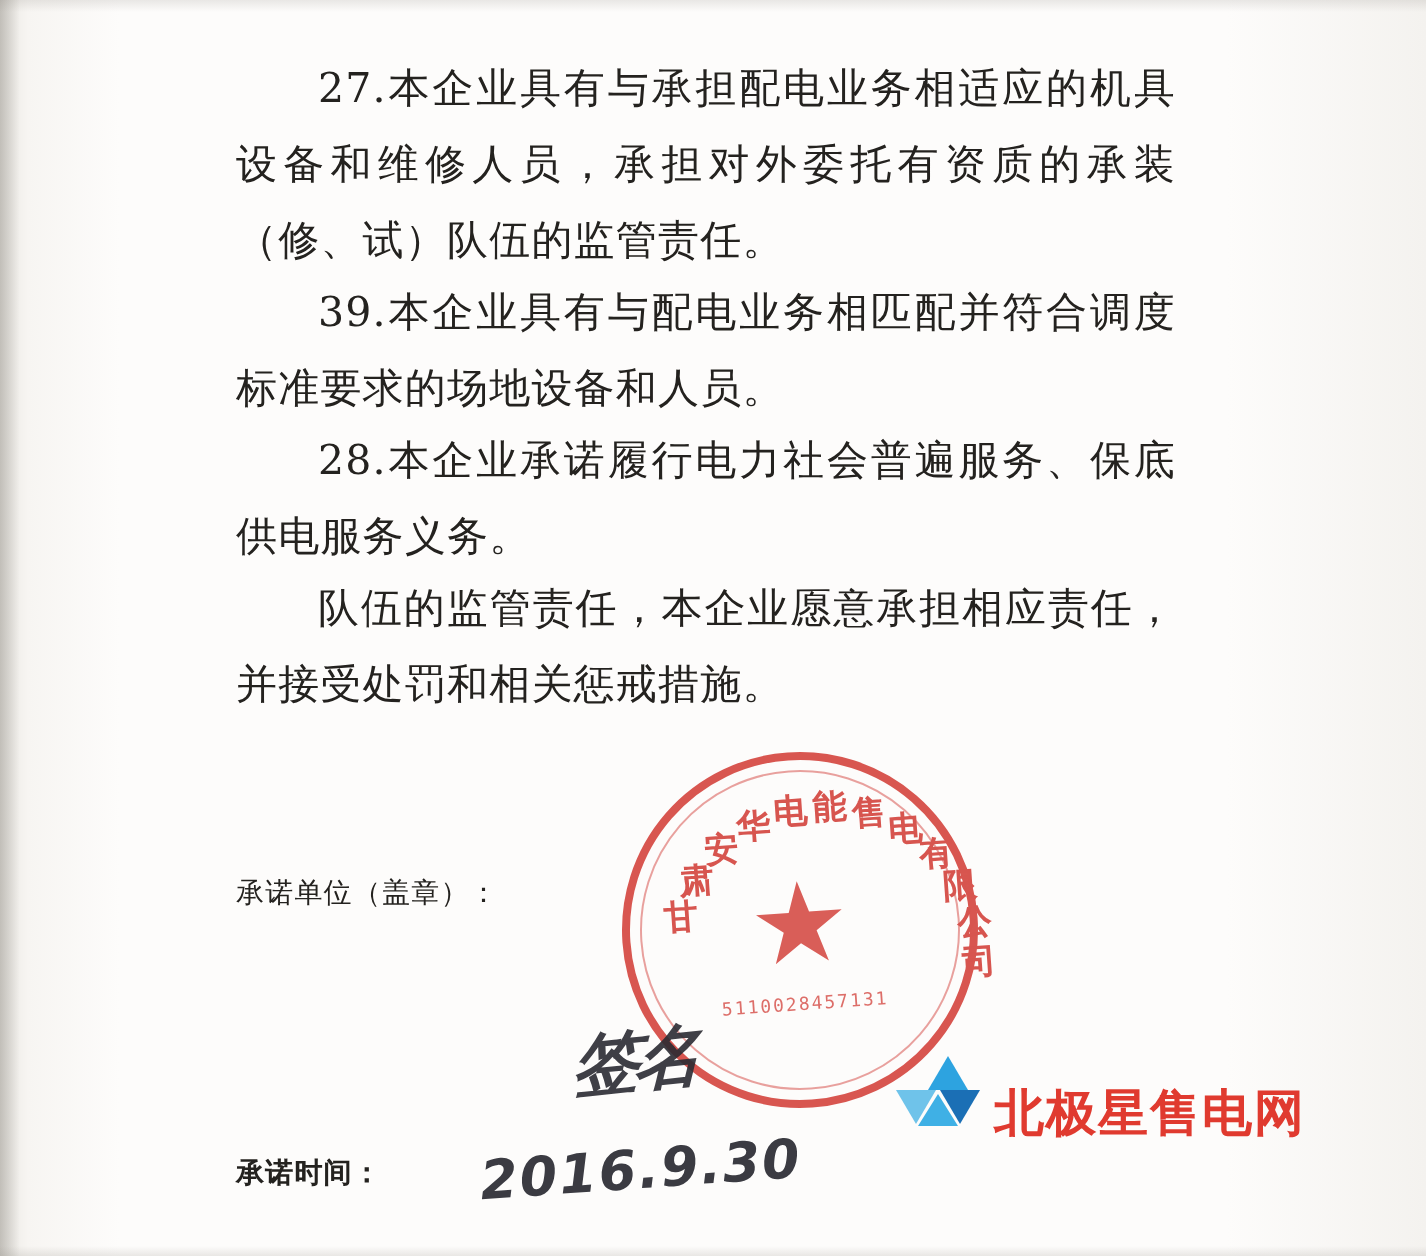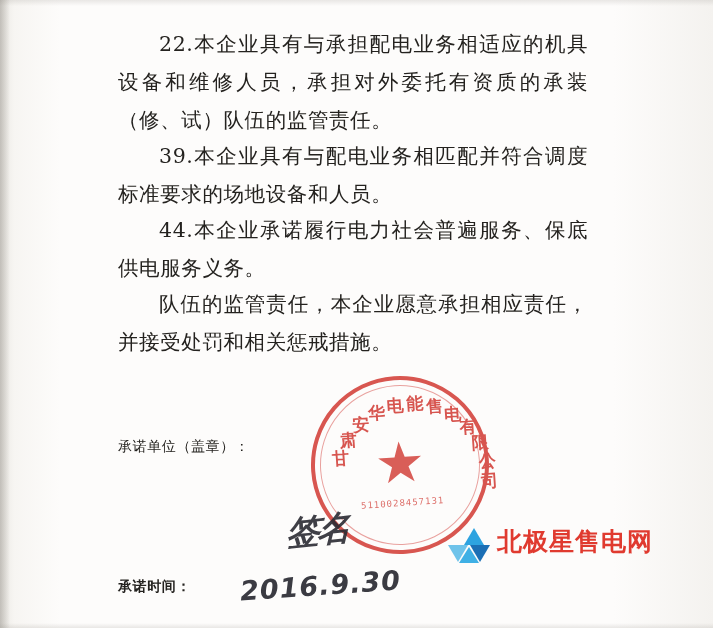--- a/index.html
+++ b/index.html
@@ -162,21 +162,21 @@
     opacity: 0.92;
     font-family: "DejaVu Sans", "Liberation Sans", sans-serif;
   }
 
   
   .watermark {
     position: absolute;
     left: 448px;
     top: 528px;
     display: flex;
-    align-items: flex-start;
+    align-items: flex-end;
   }
   .wm-mark {
     position: relative;
     width: 42px;
     height: 42px;
     margin-right: 7px;
     flex: 0 0 auto;
   }
   .wm-mark i {
     position: absolute;
@@ -223,23 +223,23 @@
 </head>
 <body>
 
 <div class="page">
   <div class="page-bg"></div>
   <div class="scan-shadow-left"></div>
   <div class="scan-shadow-top"></div>
 
   <div class="content">
 
-    <p class="para indent p22">22.本企业具有与承担配电业务相适应的机具设备和维修人员，承担对外委托有资质的承装（修、试）队伍的监管责任。</p>
+    <p class="para indent p22">27.本企业具有与承担配电业务相适应的机具设备和维修人员，承担对外委托有资质的承装（修、试）队伍的监管责任。</p>
     <p class="para indent p23">39.本企业具有与配电业务相匹配并符合调度标准要求的场地设备和人员。</p>
-    <p class="para indent p24">44.本企业承诺履行电力社会普遍服务、保底供电服务义务。</p>
+    <p class="para indent p24">28.本企业承诺履行电力社会普遍服务、保底供电服务义务。</p>
     <p class="para indent p25">队伍的监管责任，本企业愿意承担相应责任，并接受处罚和相关惩戒措施。</p>
 
     <div class="signature-block sig-unit">承诺单位（盖章）：</div>
     <div class="signature-block sig-date">承诺时间：</div>
 
     <div class="seal">
       <div class="seal-text">
         <span style="transform: rotate(-70deg) translate(0,-76px) rotate(70deg);">甘</span>
         <span style="transform: rotate(-55deg) translate(0,-76px) rotate(55deg);">肃</span>
         <span style="transform: rotate(-40deg) translate(0,-76px) rotate(40deg);">安</span>

